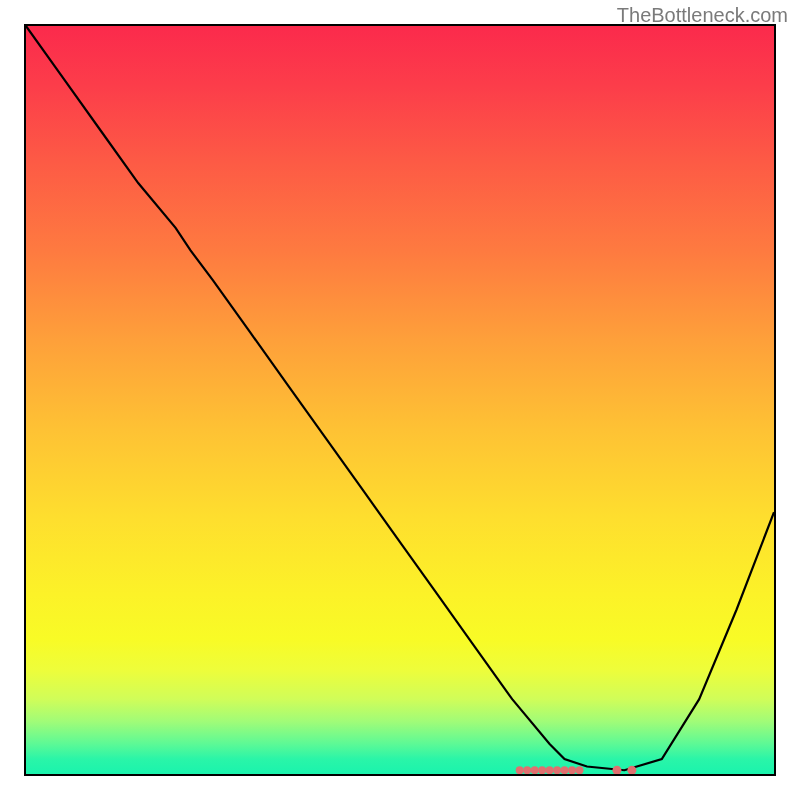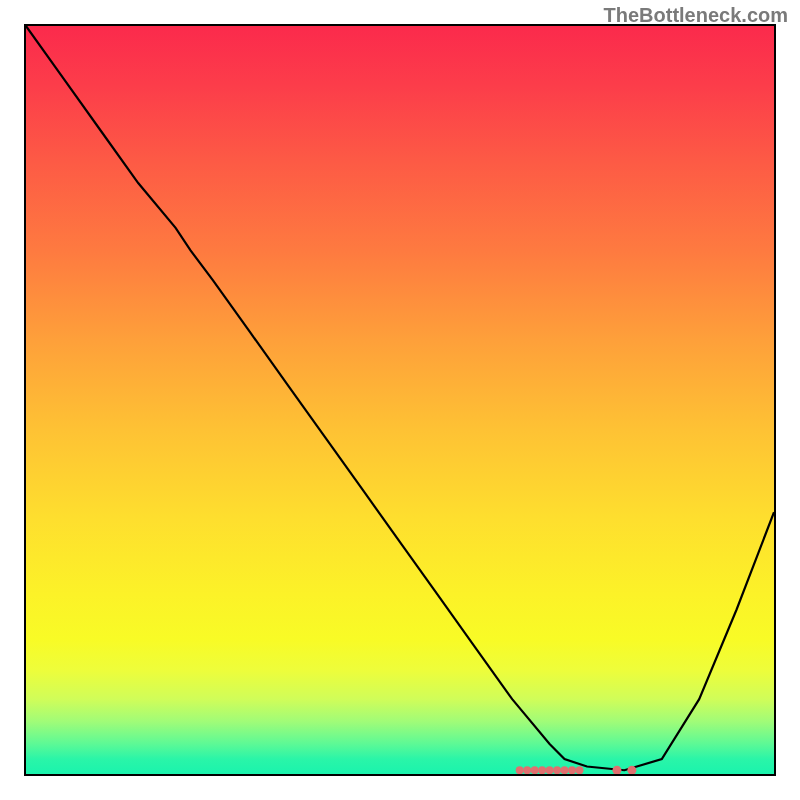--- a/index.html
+++ b/index.html
@@ -10,21 +10,21 @@
     position: relative;
     font-family: Arial, sans-serif;
     overflow: hidden;
   }
   .watermark {
     position: absolute;
     top: 4px;
     right: 12px;
     color: #7a7a7a;
     font-size: 20px;
-    font-weight: 700;
+    font-weight: 400;
     z-index: 10;
   }
   .chart-area {
     position: absolute;
     left: 24px;
     top: 24px;
     width: 752px;
     height: 752px;
     border: 2px solid #000000;
   }

